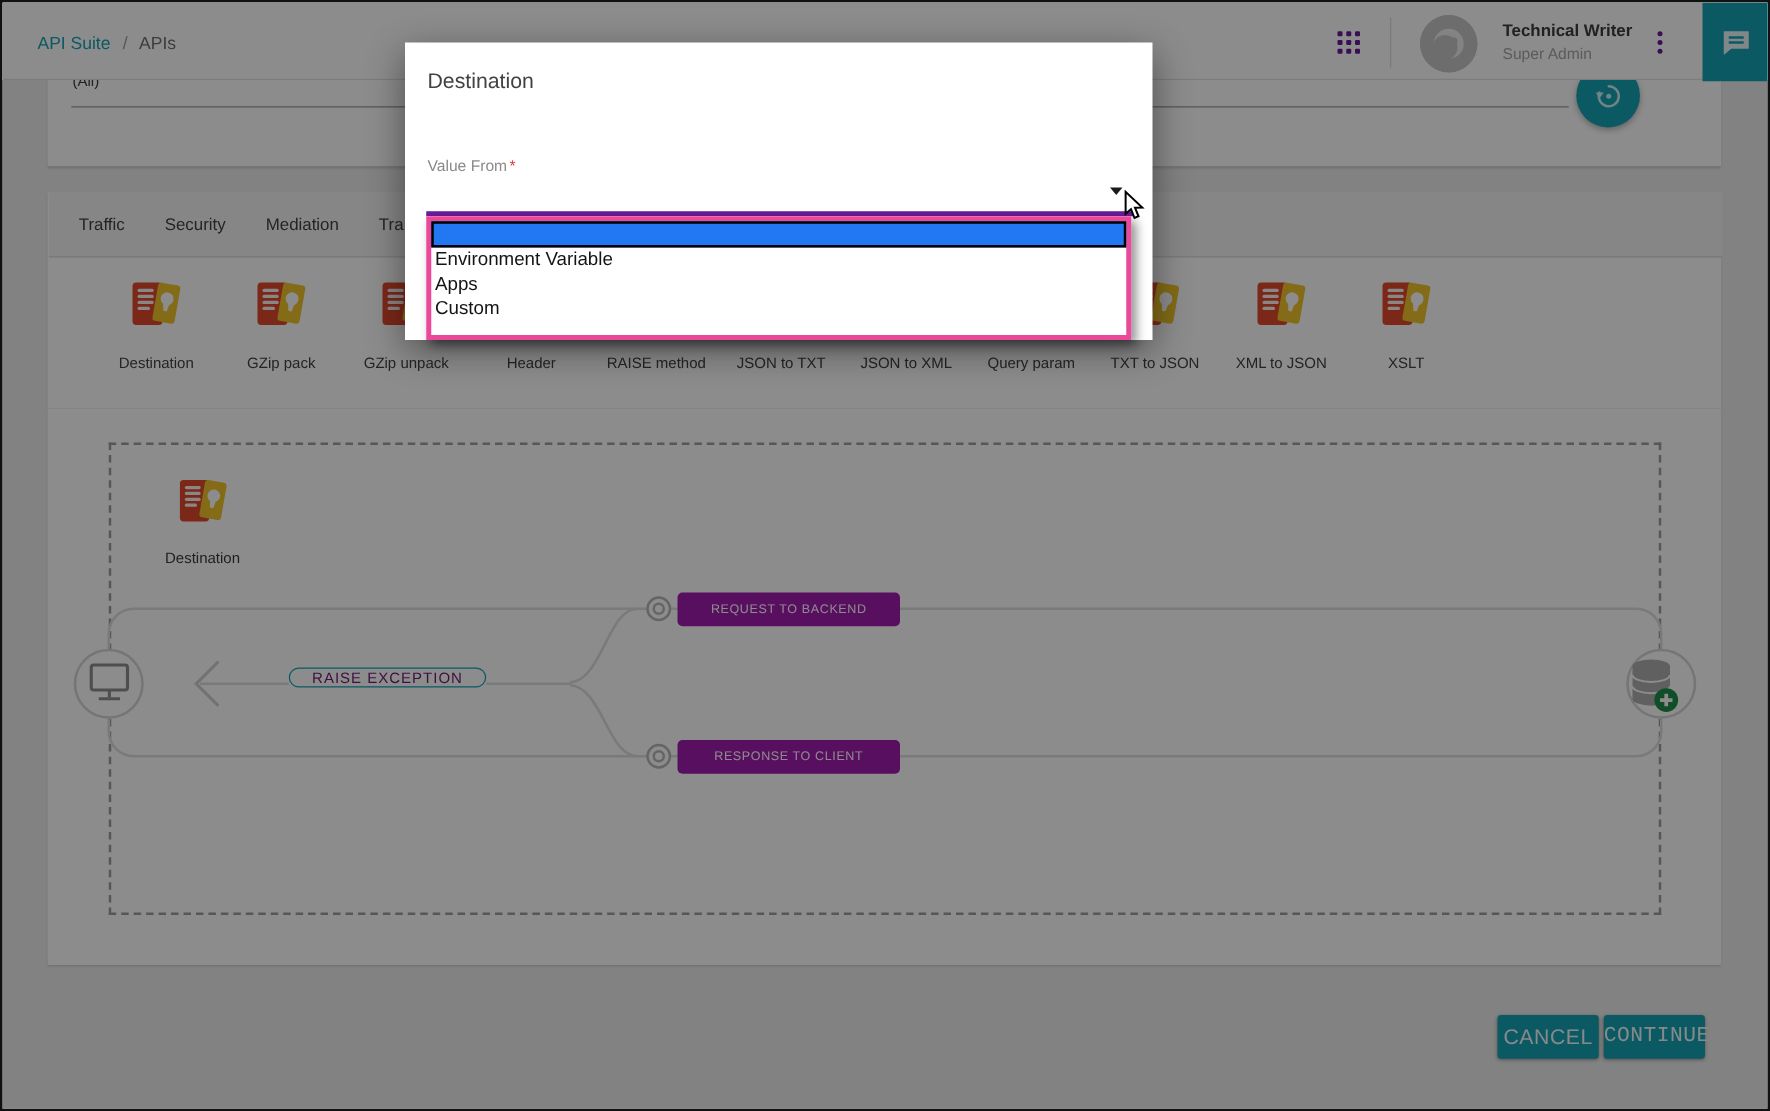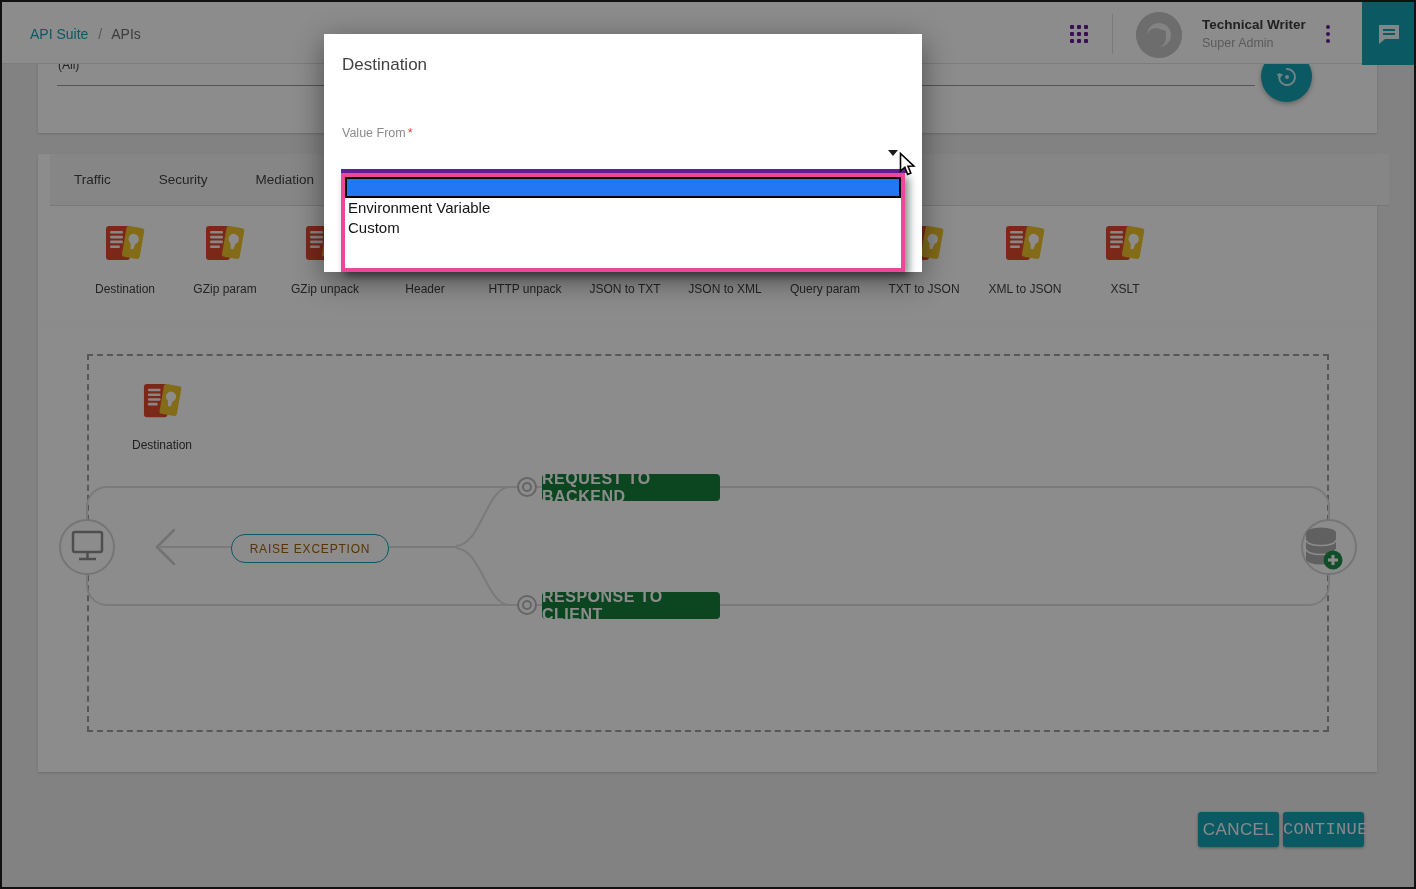--- a/index.html
+++ b/index.html
@@ -25,34 +25,34 @@
   .chatbtn { position:absolute; left:1360px; top:0; width:54px; height:63px; background:#14a2b5; display:flex; align-items:center; justify-content:center; cursor:pointer; z-index:4; }
 
   
   .card { position:absolute; background:#fff; box-shadow:0 1px 2px rgba(0,0,0,.18); }
   #card-filter { left:36px; top:55px; width:1339px; height:76px; z-index:2; }
   .all-select { position:absolute; left:20px; top:1px; font-size:12px; color:#3c3c3c; cursor:pointer; }
   .all-underline { position:absolute; left:19px; top:28px; width:1198px; height:1px; background:#9a9a9a; }
   .fab { position:absolute; left:1223px; top:-6px; width:51px; height:51px; border-radius:50%; background:#14a2b5; box-shadow:0 2px 5px rgba(0,0,0,.3); display:flex; align-items:center; justify-content:center; cursor:pointer; }
 
   #card-work { left:36px; top:152px; width:1339px; height:173px; z-index:1; }
-  .tabstrip { position:absolute; left:12px; top:0; width:100%; height:52px; background:#f5f5f5; border-bottom:1px solid #d9d9d9; display:flex; padding-left:8px;gap:16px; }
+  .tabstrip { position:absolute; left:1px; top:0; width:100%; height:52px; background:#f5f5f5; border-bottom:1px solid #d9d9d9; display:flex; padding-left:8px; }
   .tab { line-height:52px; padding:0 16px; font-size:13.5px; color:#424242; cursor:pointer; white-space:nowrap; }
   .pal { position:absolute; top:68px; width:100px; text-align:center; cursor:pointer; }
   .pal svg { width:44px; height:44px; }
   .pal-label { margin-top:12px; font-size:12px; color:#424242; white-space:nowrap; }
 
   #card-canvas { left:36px; top:325px; width:1339px; height:445px; z-index:1; }
   .dashed { position:absolute; left:49px; top:27px; width:1242px; height:378px; border:2px dashed #9e9e9e; }
   .flow-svg { position:absolute; left:0; top:0; width:1339px; height:445px; }
   .node-dest { position:absolute; left:74px; top:53px; width:100px; text-align:center; cursor:pointer; }
   .node-dest svg { width:43px; height:43px; }
   .node-dest .lbl { margin-top:11px; font-size:12px; color:#3b3b3b; }
-  .flow-box { position:absolute; width:178px; height:27px; background:#15803d; border-radius:4px; color:#fff; font-size:16px; font-weight:bold; letter-spacing:.5px; display:flex; align-items:center; justify-content:center; }
-  .flow-pill { position:absolute; left:193px; top:207px; width:158px; height:29px; border:1.6px solid #14a2b5; border-radius:14px; background:#fff; color:#a16207; font-size:12px; letter-spacing:.8px; display:flex; align-items:center; justify-content:center; }
+  .flow-box { position:absolute; width:178px; height:27px; background:#a21caf; border-radius:4px; color:#fff; font-size:10px; font-weight:normal; letter-spacing:.5px; display:flex; align-items:center; justify-content:center; }
+  .flow-pill { position:absolute; left:193px; top:207px; width:158px; height:16px; border:1.6px solid #14a2b5; border-radius:14px; background:#fff; color:#701a75; font-size:12px; letter-spacing:.8px; display:flex; align-items:center; justify-content:center; }
 
   
   .actbtn { position:absolute; top:810px; width:81px; height:35px; background:#14a2b5; color:#f2fafb; font-size:17px; letter-spacing:.4px; border:none; border-radius:3px; box-shadow:0 1px 3px rgba(0,0,0,.35); cursor:pointer; font-family:inherit; }
   #btn-cancel { left:1196px; }
   #btn-continue { left:1281px;font-family:Liberation Mono, monospace; }
 
   
   .overlay { position:absolute; inset:0; background:rgba(0,0,0,.45); z-index:10; }
   .modal { position:absolute; left:322px; top:32px; width:598px; height:238px; background:#fff; box-shadow:0 8px 28px rgba(0,0,0,.45); z-index:20; }
   .modal-title { position:absolute; left:18px; top:21px; font-size:17px; color:#424242; }
@@ -154,39 +154,39 @@
     <div class="pal" style="left:37px">
       <svg viewBox="0 0 44 44">
           <use href="#pol"></use>
         </svg>
       <div class="pal-label">Destination</div>
     </div>
     <div class="pal" style="left:137px">
       <svg viewBox="0 0 44 44">
           <use href="#pol"></use>
         </svg>
-      <div class="pal-label">GZip param</div>
+      <div class="pal-label">GZip pack</div>
     </div>
     <div class="pal" style="left:237px">
       <svg viewBox="0 0 44 44">
           <use href="#pol"></use>
         </svg>
       <div class="pal-label">GZip unpack</div>
     </div>
     <div class="pal" style="left:337px">
       <svg viewBox="0 0 44 44">
           <use href="#pol"></use>
         </svg>
       <div class="pal-label">Header</div>
     </div>
     <div class="pal" style="left:437px">
       <svg viewBox="0 0 44 44">
           <use href="#pol"></use>
         </svg>
-      <div class="pal-label">HTTP unpack</div>
+      <div class="pal-label">RAISE method</div>
     </div>
     <div class="pal" style="left:537px">
       <svg viewBox="0 0 44 44">
           <use href="#pol"></use>
         </svg>
       <div class="pal-label">JSON to TXT</div>
     </div>
     <div class="pal" style="left:637px">
       <svg viewBox="0 0 44 44">
           <use href="#pol"></use>
@@ -280,20 +280,21 @@
   <div class="modal">
     <div class="modal-title">Destination</div>
     <div class="field-label">
       <span>Value From</span><span class="req">*</span>
     </div>
     <div class="sel-arrow"></div>
     <div class="sel-underline"></div>
     <div class="listbox">
       <div class="opt-selected"></div>
       <div class="opt">Environment Variable</div>
+      <div class="opt">Apps</div>
       <div class="opt">Custom</div>
     </div>
   </div>
 
   <svg class="cursor" width="18" height="26" viewBox="0 0 18 26">
     <path d="M1.5 1.5 L1.5 19 L5.8 15.4 L8.6 22.4 L11.8 21 L9 14.2 L14.8 14 Z" fill="#ffffff" stroke="#000000" stroke-width="1.6"></path>
   </svg>
 
 </div>
 

